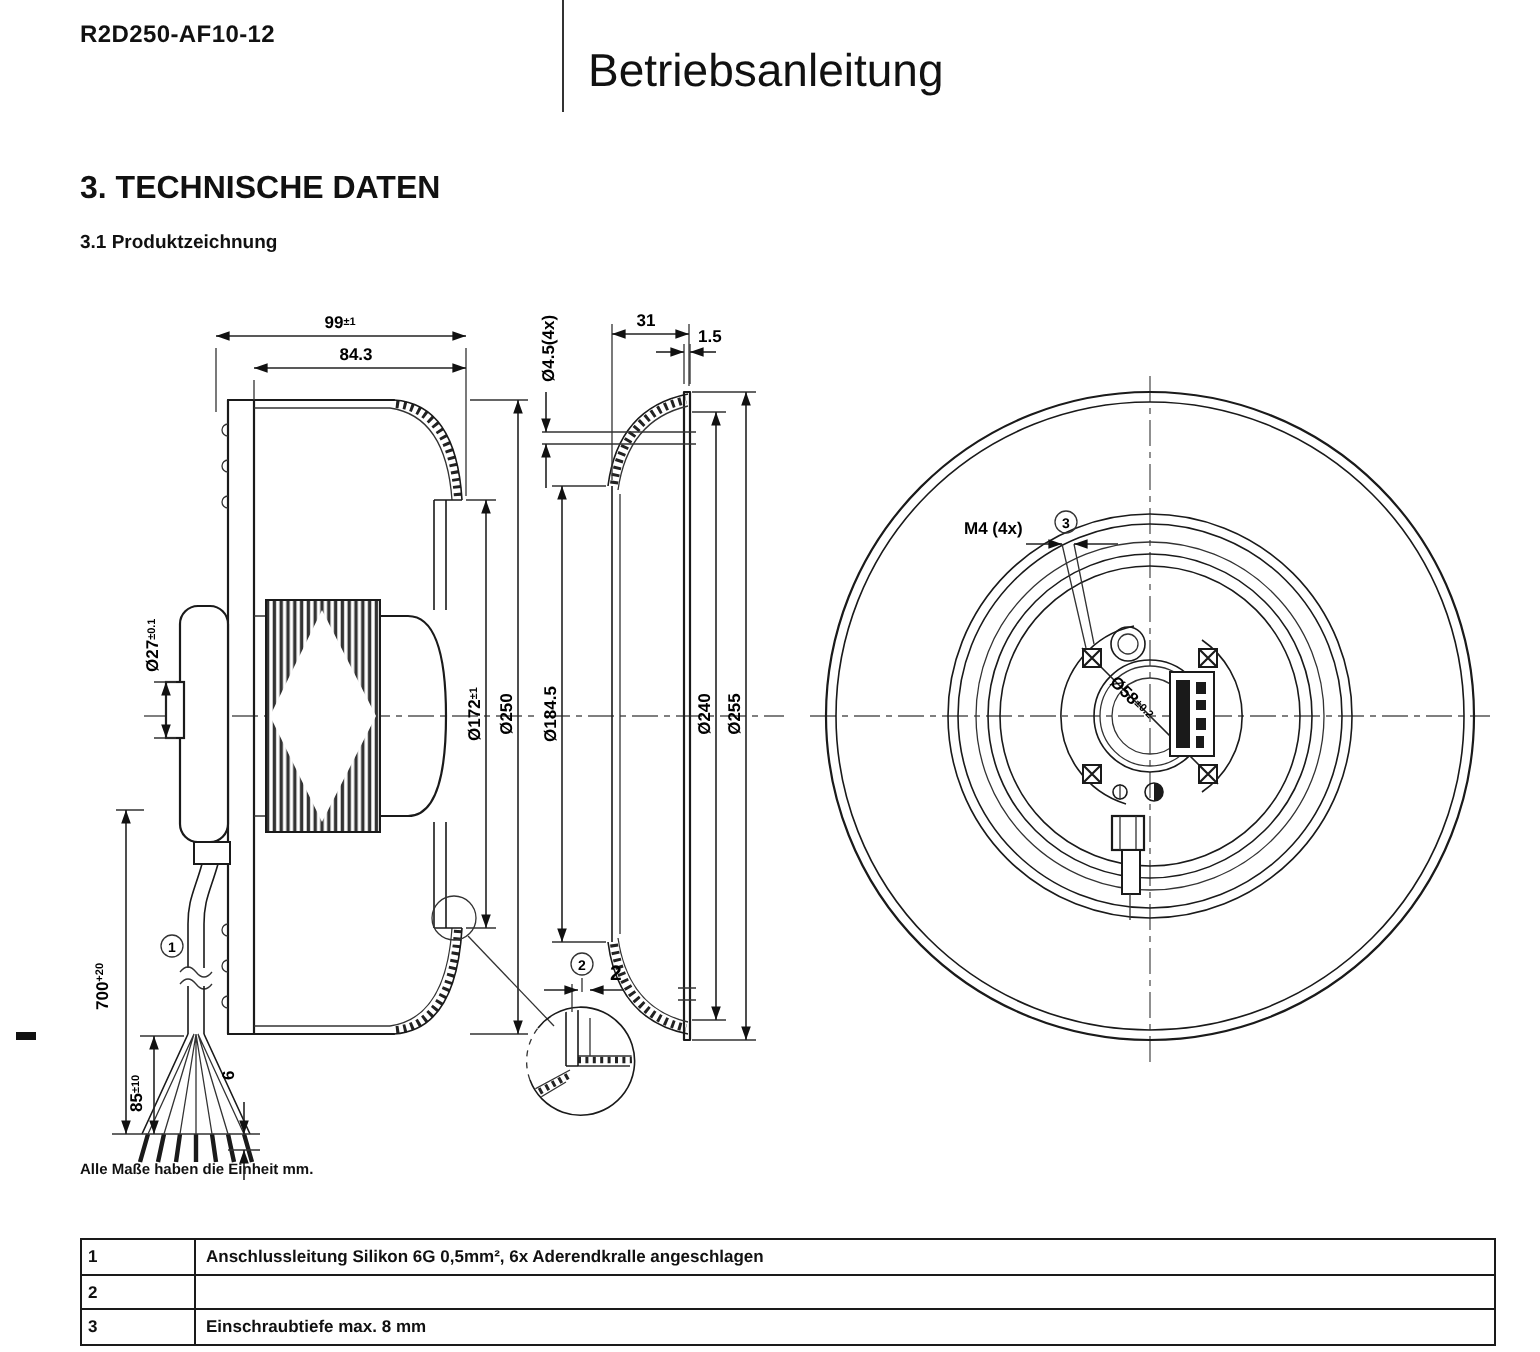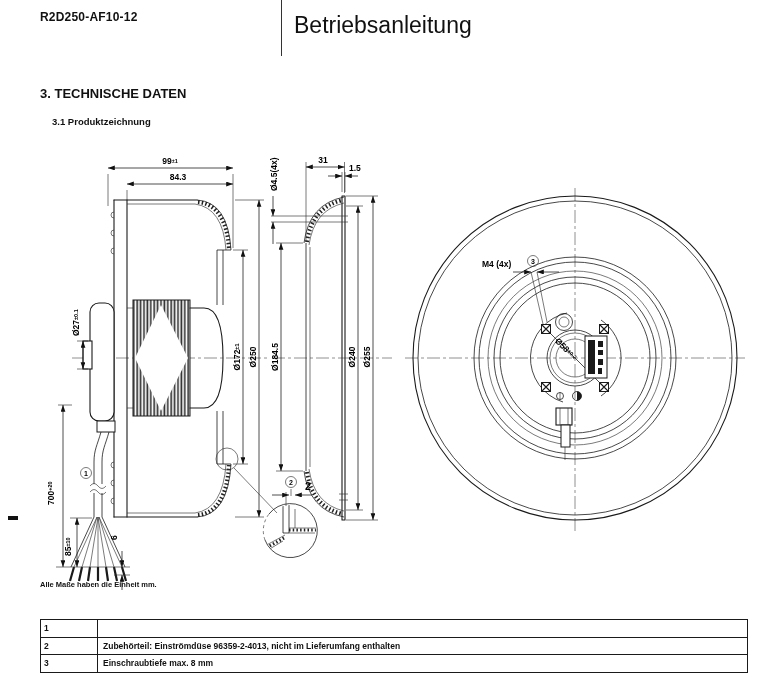--- a/index.html
+++ b/index.html
@@ -1,23 +1,23 @@
 <!DOCTYPE html>
 <html><head>
 <meta charset="utf-8">
 <style>
   html,body{margin:0;padding:0;background:#e8e8e8;}
   .page{position:relative;width:770px;height:676px;background:#ffffff;overflow:hidden;
         font-family:"Liberation Sans",sans-serif;color:#111;}
   
   .model{position:absolute;left:40px;top:10px;font-size:12px;font-weight:700;letter-spacing:.2px;}
   .hdr-divider{position:absolute;left:281px;top:0;width:1px;height:56px;background:#333;}
-  .doc-title{position:absolute;left:294px;top:12px;font-size:23px;font-weight:400;}
-  .h1{position:absolute;left:40px;top:86px;font-size:13px;font-weight:700;}
-  .h2{position:absolute;left:52px;top:116px;font-size:9.5px;font-weight:700;}
+  .doc-title{position:absolute;left:294px;top:22px;font-size:23px;font-weight:400;}
+  .h1{position:absolute;left:40px;top:86px;font-size:16px;font-weight:700;}
+  .h2{position:absolute;left:40px;top:116px;font-size:9.5px;font-weight:700;}
   .edge-dash{position:absolute;left:8px;top:516px;width:10px;height:4px;background:#111;}
   .units-note{position:absolute;left:40px;top:580px;font-size:7.5px;font-weight:700;}
   
   .parts{position:absolute;left:40px;top:619px;width:706px;border:1.2px solid #1a1a1a;}
   .prow{display:flex;height:16.5px;border-bottom:1px solid #1a1a1a;align-items:center;}
   .prow:last-child{border-bottom:none;}
   .pno{width:57px;flex:0 0 57px;border-right:1px solid #1a1a1a;height:100%;
        display:flex;align-items:center;padding-left:3px;box-sizing:border-box;
        font-size:8.5px;font-weight:700;}
   .ptxt{padding-left:5px;font-size:8.5px;font-weight:600;}
@@ -44,24 +44,24 @@
   <div class="hdr-divider"></div>
   <div class="doc-title">Betriebsanleitung</div>
   <div class="h1">3. TECHNISCHE DATEN</div>
   <div class="h2">3.1 Produktzeichnung</div>
   <div class="edge-dash"></div>
   <div class="units-note">Alle Maße haben die Einheit mm.</div>
 
   <div class="parts">
     <div class="prow">
       <div class="pno">1</div>
+      <div class="ptxt">Anschlussleitung Silikon 6G 0,5mm², 6x Aderendkralle angeschlagen</div>
     </div>
     <div class="prow">
       <div class="pno">2</div>
-      <div class="ptxt">Zubehörteil: Einströmdüse 96359-2-4013, nicht im Lieferumfang enthalten</div>
     </div>
     <div class="prow">
       <div class="pno">3</div>
       <div class="ptxt">Einschraubtiefe max. 8 mm</div>
     </div>
   </div>
 
   <svg width="770" height="470" viewBox="0 130 770 470">
     <defs>
       <marker id="ar" markerWidth="10" markerHeight="8" refX="8.5" refY="3" orient="auto-start-reverse">

